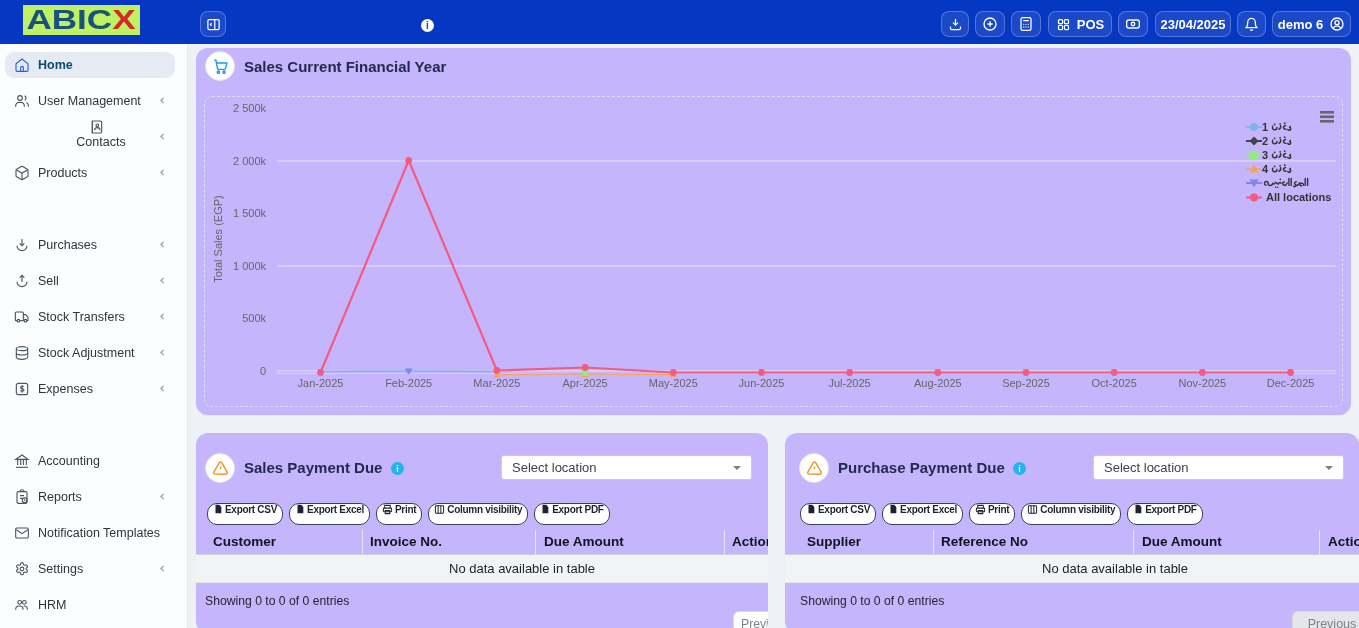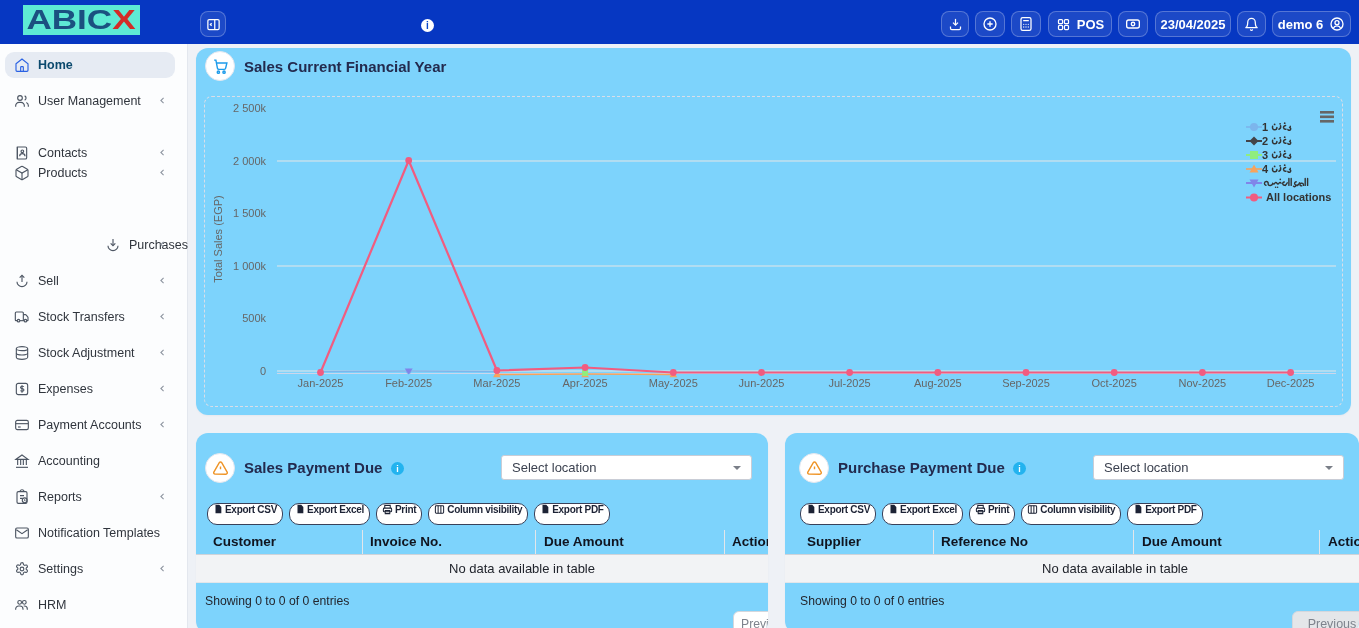--- a/index.html
+++ b/index.html
@@ -1,35 +1,35 @@
 <!DOCTYPE html>
 <html lang="en"><head>
 <meta charset="utf-8">
 <title>Dashboard</title>
 <style>
   * { margin:0; padding:0; box-sizing:border-box; }
   html,body { width:1359px; height:628px; overflow:hidden; font-family:"Liberation Sans", sans-serif; background:#eef1f6; }
   
   .navbar { position:absolute; left:0; top:0; width:1359px; height:44px; background:#0637c2; z-index:30; }
-  .logo { position:absolute; left:23px; top:5px; width:117px; height:30px; background:#5eead4; display:flex; align-items:center; justify-content:center; font-weight:bold; font-size:27px; letter-spacing:0px; }
+  .logo { position:absolute; left:23px; top:5px; width:117px; height:30px; background:#bef264; display:flex; align-items:center; justify-content:center; font-weight:bold; font-size:27px; letter-spacing:0px; }
   .logo b { color:#1b5180; } .logo i { color:#d32c28; font-style:normal; font-weight:bold; }
   .nbtn { position:absolute; top:11px; height:26px; background:rgba(255,255,255,0.09); border:1px solid rgba(255,255,255,0.25); border-radius:8px; display:flex; align-items:center; justify-content:center; color:#fff; font-weight:bold; font-size:13px; gap:6px; }
   .nbtn svg { stroke:#fff; }
   .infodot { position:absolute; left:421px; top:19px; width:13px; height:13px; border-radius:50%; background:#fff; color:#0a47c9; font-size:10px; font-weight:bold; display:flex; align-items:center; justify-content:center; }
   
   .sidebar { position:absolute; left:0; top:44px; width:188px; height:584px; background:#fcfdfe; border-right:1px solid #e3e7ee; z-index:20; }
   .side-item { position:absolute; left:0; width:188px; height:36px; display:flex; align-items:center; padding-left:14px; color:#30353d; font-size:12.5px; }
   .side-item svg { stroke:#4d5663; flex:0 0 auto; margin-right:8px; }
   .side-item .chev { position:absolute; left:156px; top:50%; margin-top:-7px; }
   .side-item .chev svg { stroke:#8e95a0; margin:0; }
   .side-active { position:absolute; left:5px; top:8px; width:170px; height:26px; background:#e6ebf3; border-radius:9px; }
   .side-item.act { color:#0c4a6e; font-weight:bold; }
   .side-item.act svg { stroke:#2961e3; }
   
-  .card { position:absolute; background:#7dd3fc; border-radius:12px; box-shadow:0 1px 2px rgba(20,30,60,0.04); }
+  .card { position:absolute; background:#c4b5fd; border-radius:12px; box-shadow:0 1px 2px rgba(20,30,60,0.04); }
   #chartcard { left:196px; top:48px; width:1155px; height:367px; }
   .cardtitle { position:absolute; font-size:15px; font-weight:bold; color:#232a4e; }
   .circ-ic { position:absolute; width:30px; height:30px; border-radius:50%; border:1px solid #e3e7ef; display:flex; align-items:center; justify-content:center; background:#fff; }
   .dashed { position:absolute; left:8px; top:48px; width:1139px; height:311px; border:1px dashed #d9dee8; border-radius:8px; }
   .bluedot { position:absolute; width:13px; height:13px; border-radius:50%; background:#23b3ef; color:#fff; font-size:9px; font-weight:bold; display:flex; align-items:center; justify-content:center; }
   #salescard { left:196px; top:433px; width:572px; height:200px; overflow:hidden; }
   #purchcard { left:785px; top:433px; width:574px; height:200px; overflow:hidden; }
   .selbox { position:absolute; top:22px; width:251px; height:25px; border:1px solid #c9cdd6; border-radius:3px; background:#fff; color:#3c4250; font-size:13px; display:flex; align-items:center; padding:0 10px; }
   .selbox .car { position:absolute; right:10px; top:10px; width:0; height:0; border-left:4px solid transparent; border-right:4px solid transparent; border-top:4.5px solid #7a7f88; }
   .btnrow { position:absolute; top:70px; display:flex; gap:6px; }
@@ -125,21 +125,21 @@
         <circle cx="9" cy="7.5" r="3.5"></circle>
         <path d="M2.5 20.5v-1.5a5 5 0 0 1 5-5h3a5 5 0 0 1 5 5v1.5"></path>
         <path d="M16 4.3a3.5 3.5 0 0 1 0 6.4"></path>
         <path d="M18.5 14.2a5 5 0 0 1 3 4.6v1.7"></path>
       </svg>
       <span>User Management</span>
       <span class="chev"><svg width="13" height="13" viewBox="0 0 24 24" fill="none" stroke-width="2">
           <path d="m14 7-5 5 5 5"></path>
         </svg></span>
     </div>
-  <div class="side-item" style="top:91px;">
+  <div class="side-item" style="top:75px;flex-direction:column;">
       <svg width="16" height="16" viewBox="0 0 24 24" fill="none" stroke-width="1.7">
         <path d="M5 3h12a2 2 0 0 1 2 2v14a2 2 0 0 1-2 2H5z"></path>
         <path d="M5 3v18"></path>
         <circle cx="12.5" cy="9.5" r="2"></circle>
         <path d="M8.5 17a4 4 0 0 1 8 0"></path>
       </svg>
       <span>Contacts</span>
       <span class="chev"><svg width="13" height="13" viewBox="0 0 24 24" fill="none" stroke-width="2">
           <path d="m14 7-5 5 5 5"></path>
         </svg></span>
@@ -148,21 +148,21 @@
       <svg width="16" height="16" viewBox="0 0 24 24" fill="none" stroke-width="1.7">
         <path d="M21 16V8a2 2 0 0 0-1-1.7l-7-4a2 2 0 0 0-2 0l-7 4A2 2 0 0 0 3 8v8a2 2 0 0 0 1 1.7l7 4a2 2 0 0 0 2 0l7-4a2 2 0 0 0 1-1.7z"></path>
         <path d="M3.3 7 12 12l8.7-5"></path>
         <path d="M12 22V12"></path>
       </svg>
       <span>Products</span>
       <span class="chev"><svg width="13" height="13" viewBox="0 0 24 24" fill="none" stroke-width="2">
           <path d="m14 7-5 5 5 5"></path>
         </svg></span>
     </div>
-  <div class="side-item" style="top:183px;justify-content:flex-end;">
+  <div class="side-item" style="top:183px;">
       <svg width="16" height="16" viewBox="0 0 24 24" fill="none" stroke-width="1.7">
         <path d="M12 3v9.5"></path>
         <path d="m8.5 9.5 3.5 3.5 3.5-3.5"></path>
         <path d="M4.5 13a7.5 7.5 0 0 0 15 0"></path>
       </svg>
       <span>Purchases</span>
       <span class="chev"><svg width="13" height="13" viewBox="0 0 24 24" fill="none" stroke-width="2">
           <path d="m14 7-5 5 5 5"></path>
         </svg></span>
     </div>
@@ -201,31 +201,20 @@
           <path d="m14 7-5 5 5 5"></path>
         </svg></span>
     </div>
   <div class="side-item" style="top:327px;">
       <svg width="16" height="16" viewBox="0 0 24 24" fill="none" stroke-width="1.7">
         <rect x="3.5" y="3.5" width="17" height="17" rx="3"></rect>
         <path d="M12 6.5v11"></path>
         <path d="M14.7 8.7c-.6-.9-4.8-1.5-4.9.9-.1 2.5 5.2 1.3 5.1 3.9-.1 2.4-4.4 1.9-5.2.8"></path>
       </svg>
       <span>Expenses</span>
-      <span class="chev"><svg width="13" height="13" viewBox="0 0 24 24" fill="none" stroke-width="2">
-          <path d="m14 7-5 5 5 5"></path>
-        </svg></span>
-    </div>
-  <div class="side-item" style="top:363px;">
-      <svg width="16" height="16" viewBox="0 0 24 24" fill="none" stroke-width="1.7">
-        <rect x="2.5" y="5" width="19" height="14" rx="2.5"></rect>
-        <path d="M2.5 10h19"></path>
-        <path d="M6 15h4"></path>
-      </svg>
-      <span>Payment Accounts</span>
       <span class="chev"><svg width="13" height="13" viewBox="0 0 24 24" fill="none" stroke-width="2">
           <path d="m14 7-5 5 5 5"></path>
         </svg></span>
     </div>
   <div class="side-item" style="top:399px;">
       <svg width="16" height="16" viewBox="0 0 24 24" fill="none" stroke-width="1.7">
         <path d="M3 21.5h18"></path>
         <path d="M5.5 18v-8M10 18v-8M14 18v-8M18.5 18v-8"></path>
         <path d="M3 9.5 12 3l9 6.5z"></path>
       </svg>

